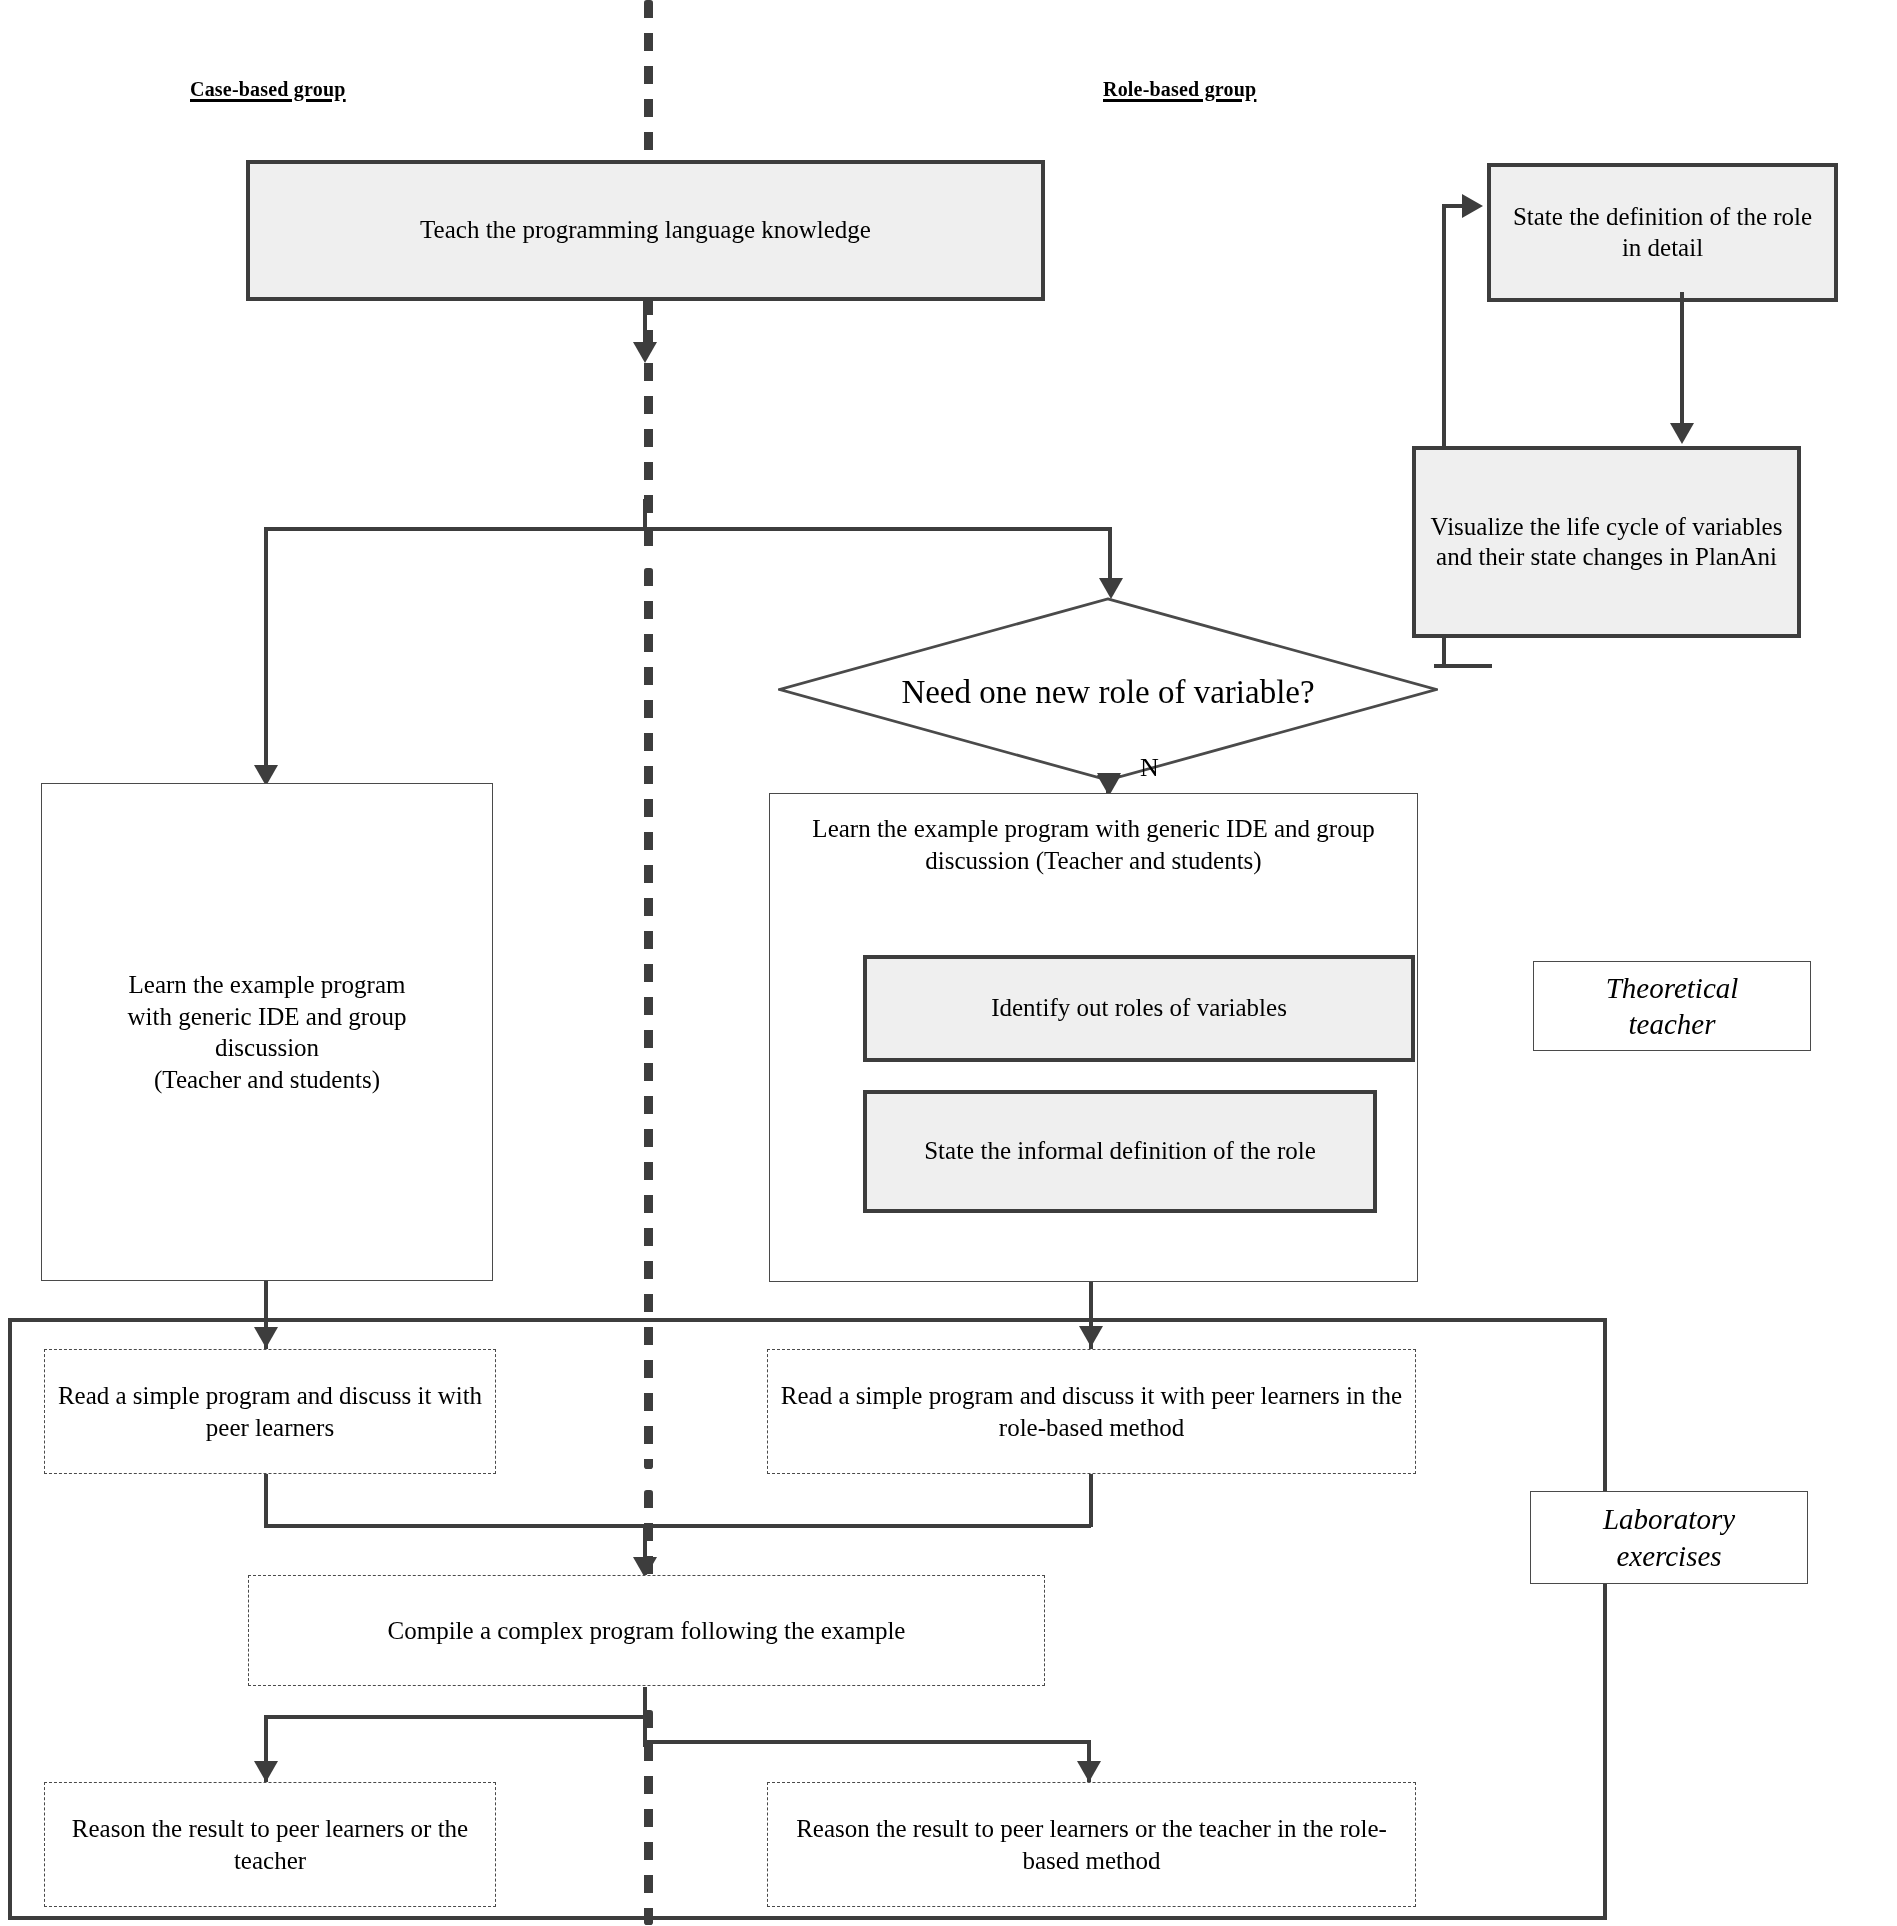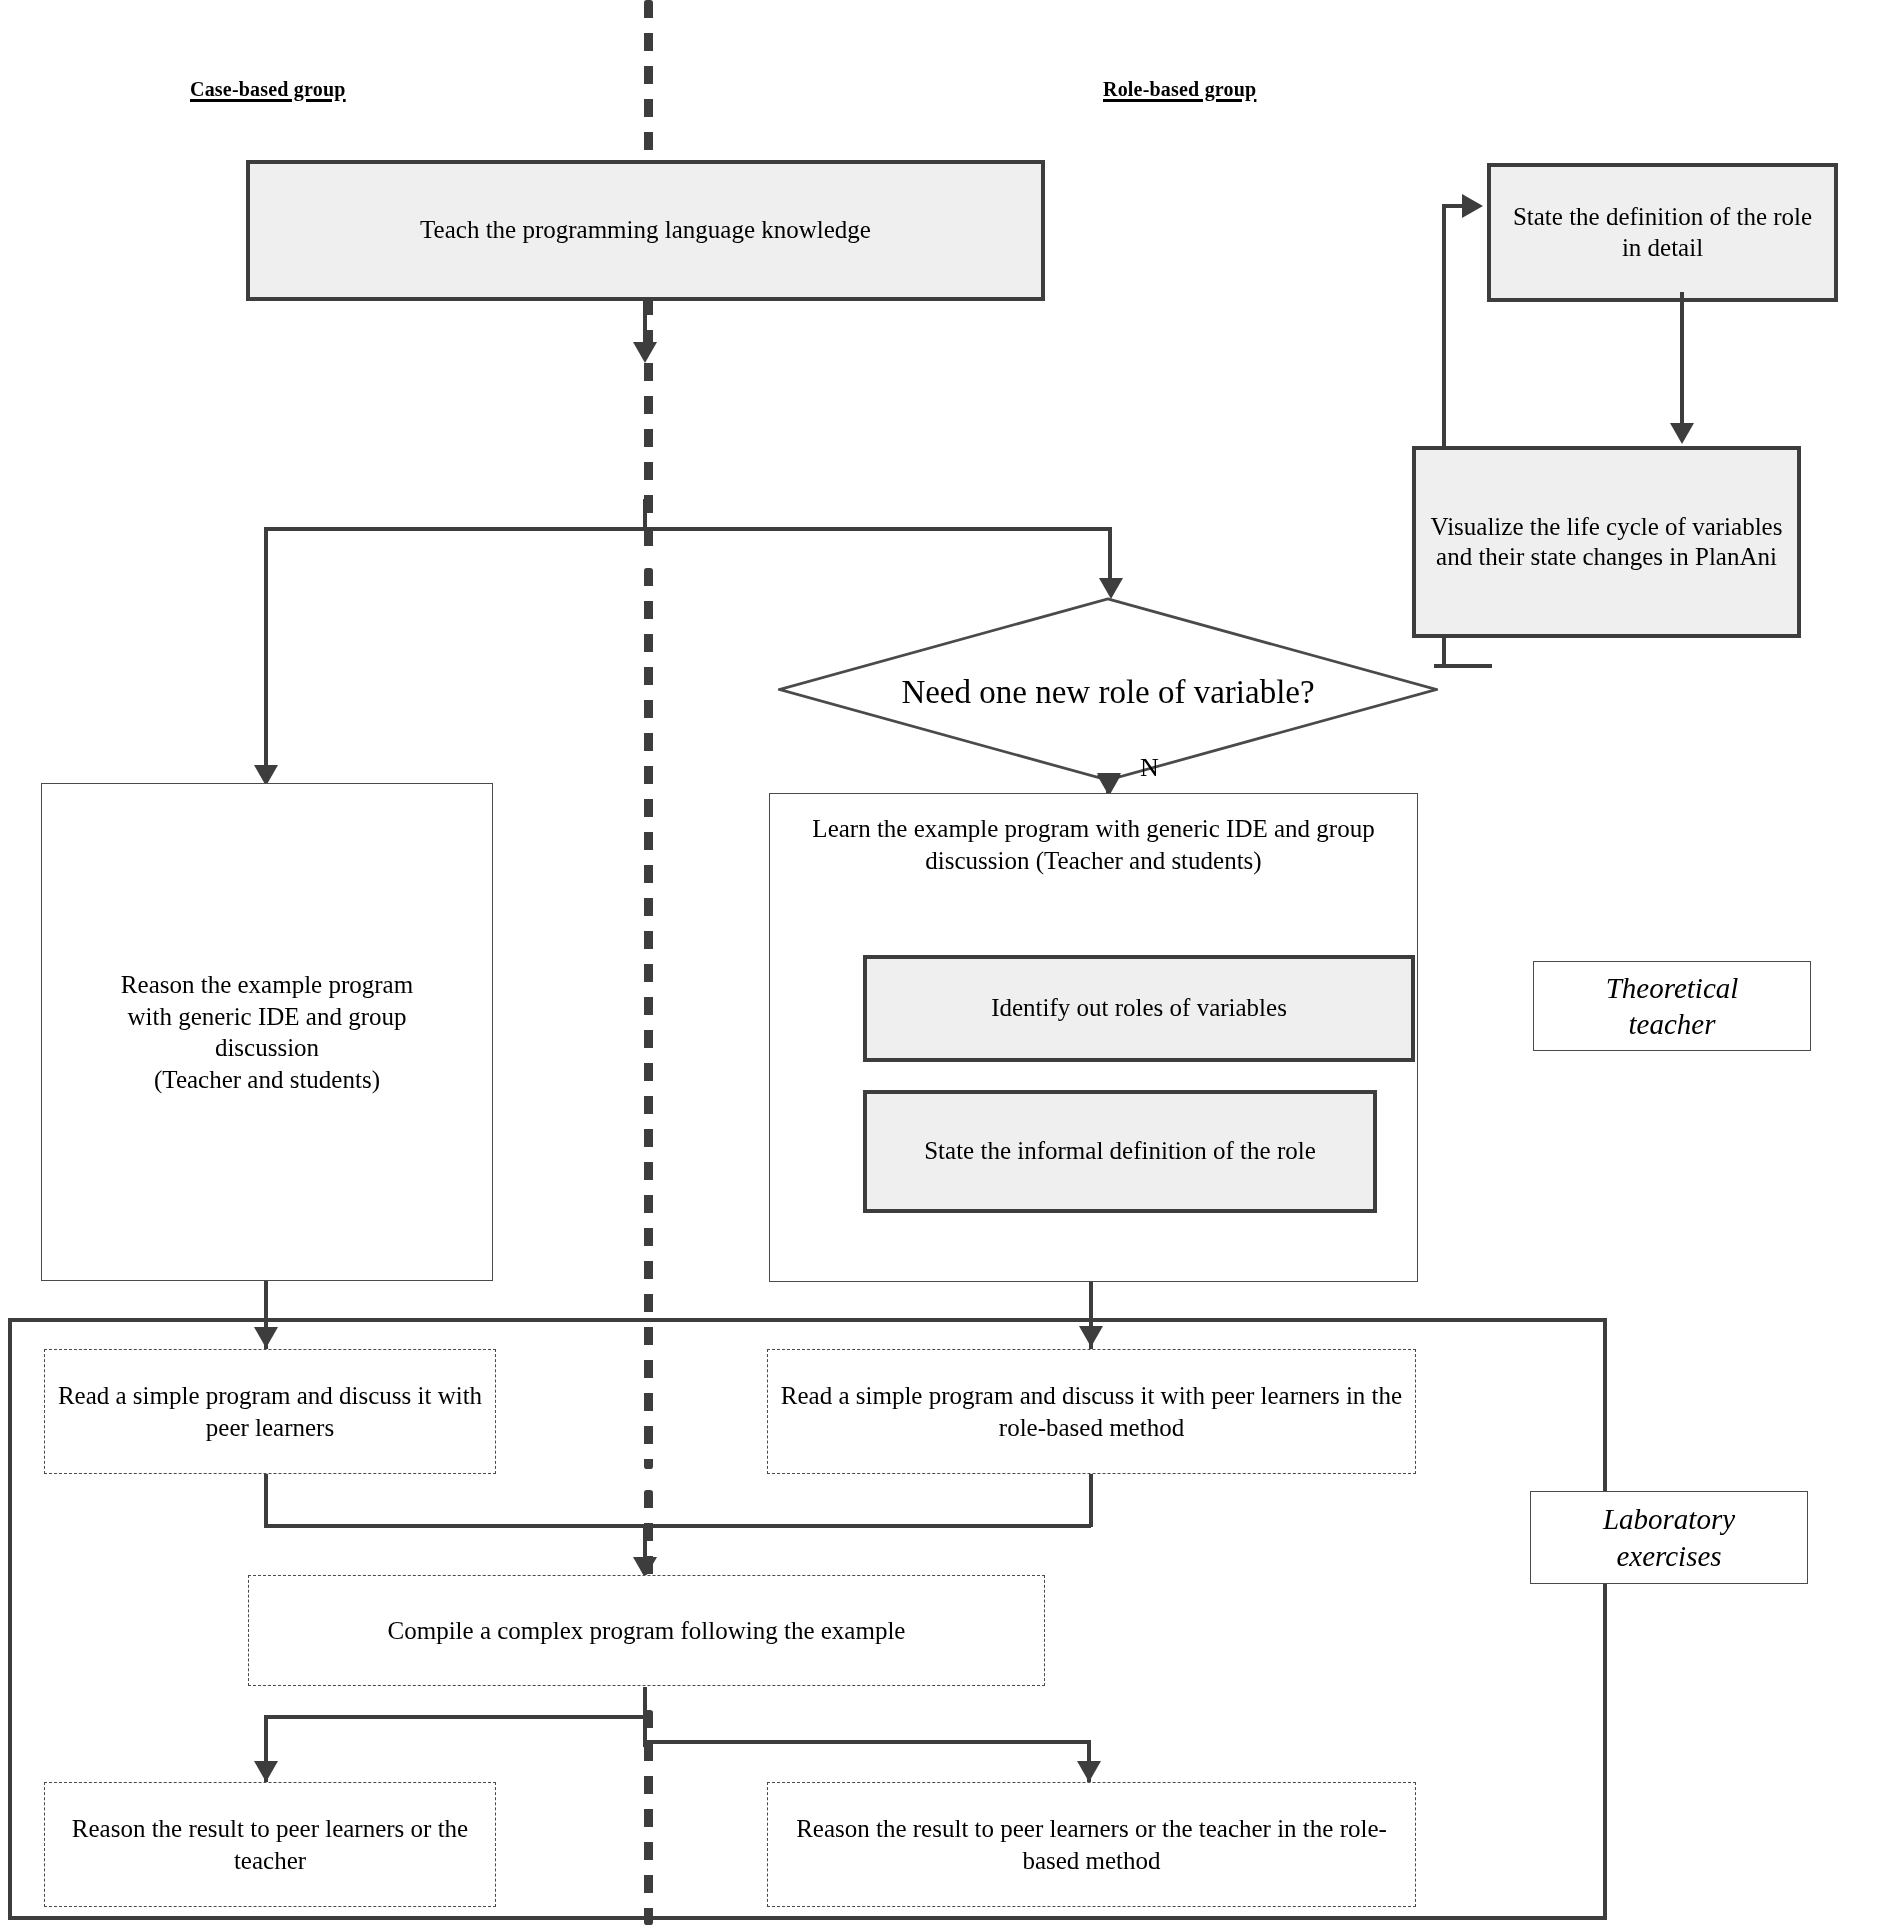--- a/index.html
+++ b/index.html
@@ -148,21 +148,21 @@
   <div class="abs branch-letter" style="left:1441px;top:442px;">Y</div>
 
   <div class="abs box-shaded" style="left:1487px;top:163px;width:351px;height:139px;">State the definition of the role in detail</div>
 
   <div class="abs ln-v" style="left:1680px;top:292px;height:134px;"></div>
   <div class="abs arrow-down" style="left:1670px;top:423px;"></div>
 
   <div class="abs box-shaded" style="left:1412px;top:446px;width:389px;height:192px;">Visualize the life cycle of variables and their state changes in PlanAni</div>
 
   <div class="abs box-plain" style="left:41px;top:783px;width:452px;height:498px;flex-direction:column;">
-    <span>Reason the example program</span>
+    <span>Learn the example program</span>
     <span>with generic IDE and group</span>
     <span>discussion</span>
     <span>(Teacher and students)</span>
   </div>
 
   <div class="abs ln-v" style="left:264px;top:1281px;height:70px;"></div>
   <div class="abs arrow-down" style="left:254px;top:1327px;"></div>
 
   <div class="abs box-plain top-align" style="left:769px;top:793px;width:649px;height:489px;align-items:flex-start;display:block;">
     <div style="text-align:center;font-size:25px;line-height:1.26;padding:7.4px 8.3px 0 8.3px;">Learn the example program with generic IDE and group discussion (Teacher and students)</div>

